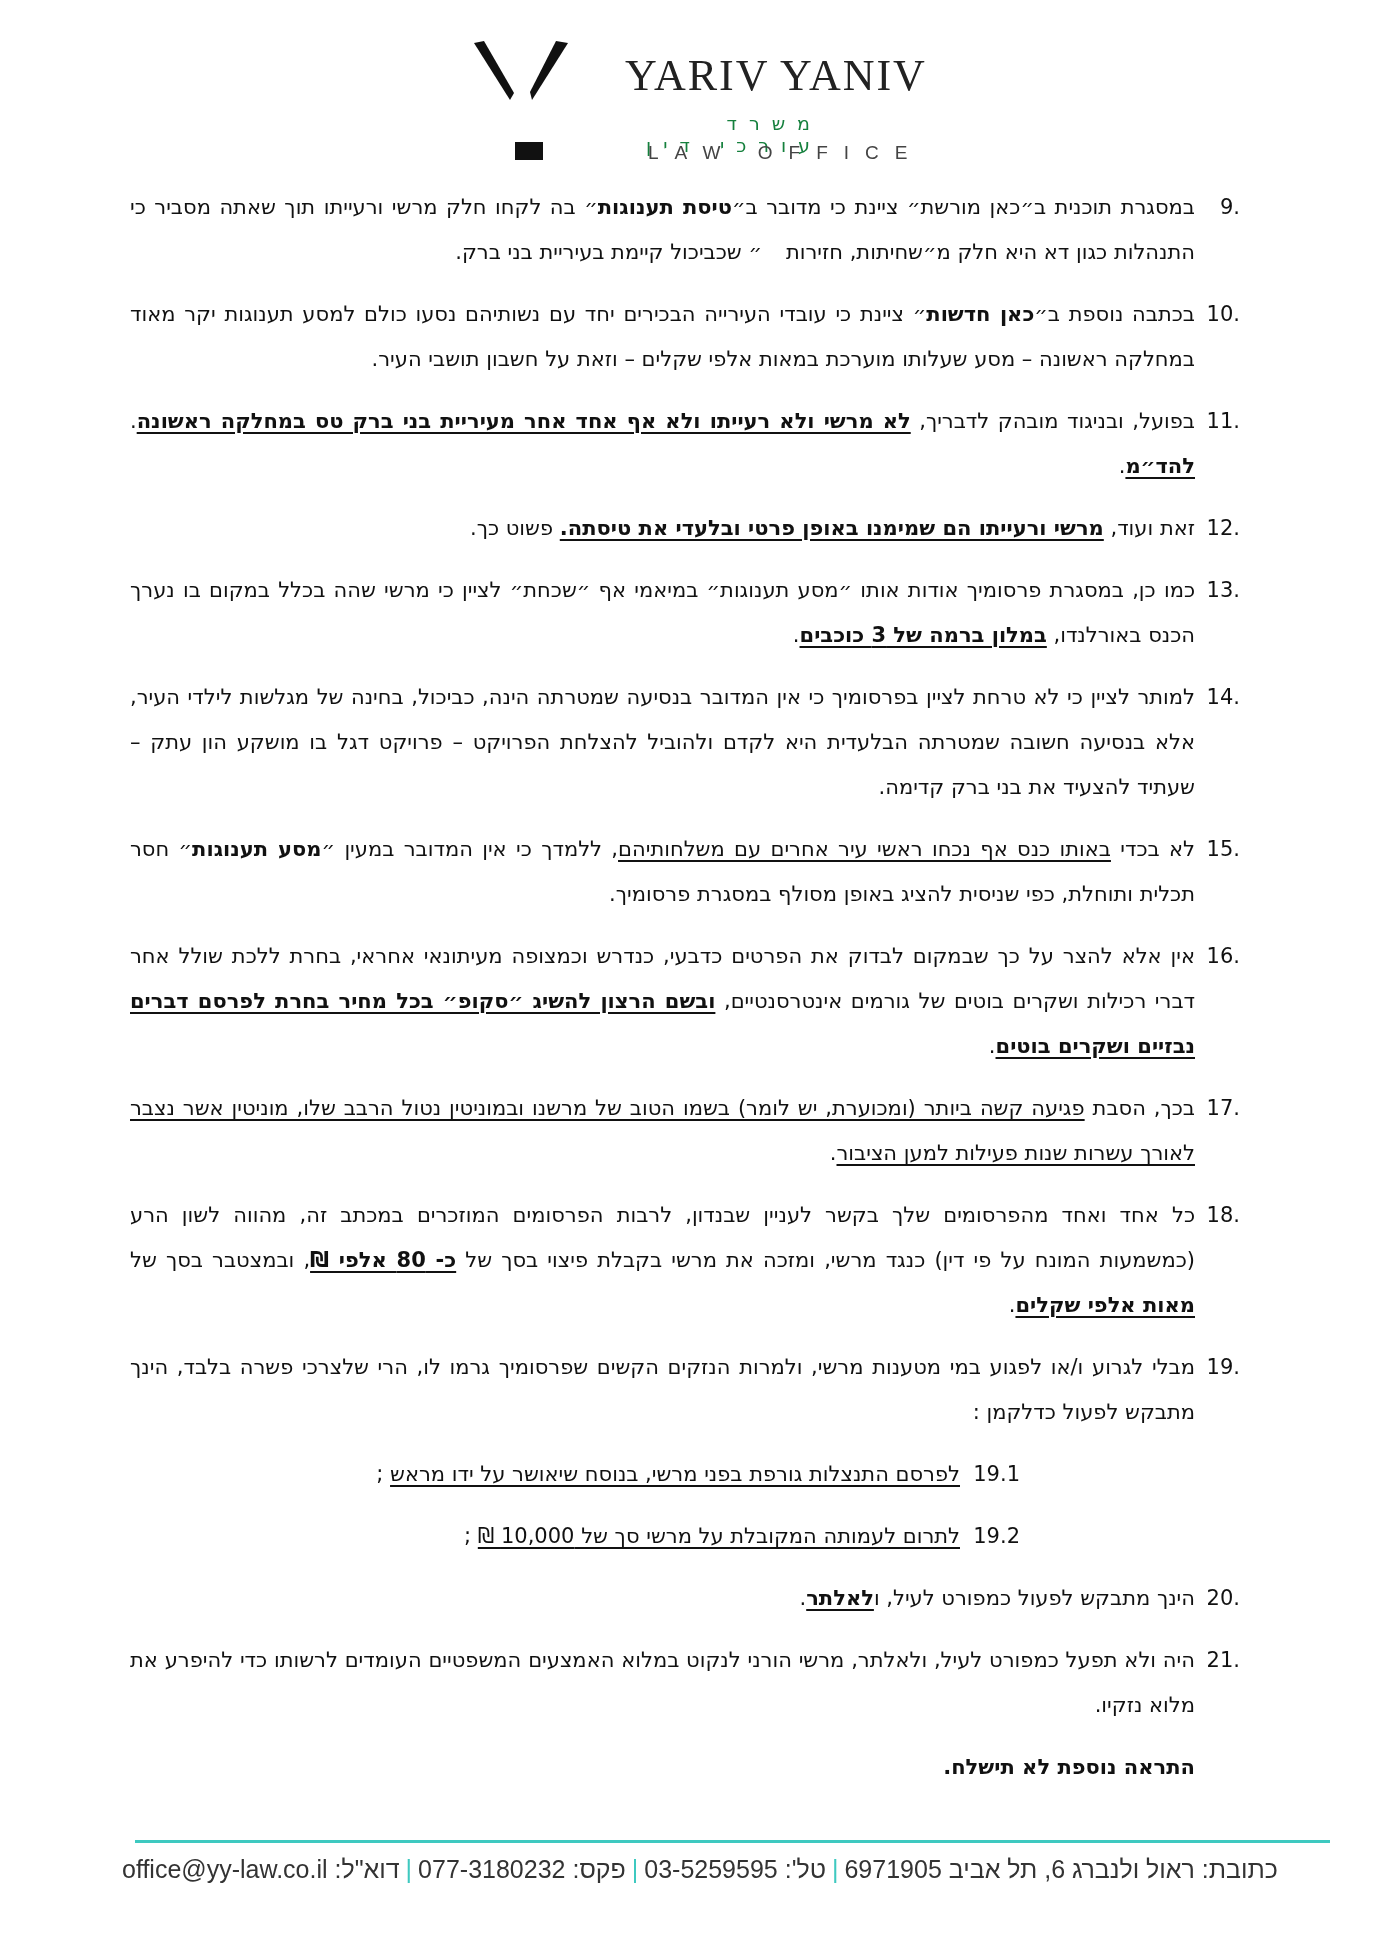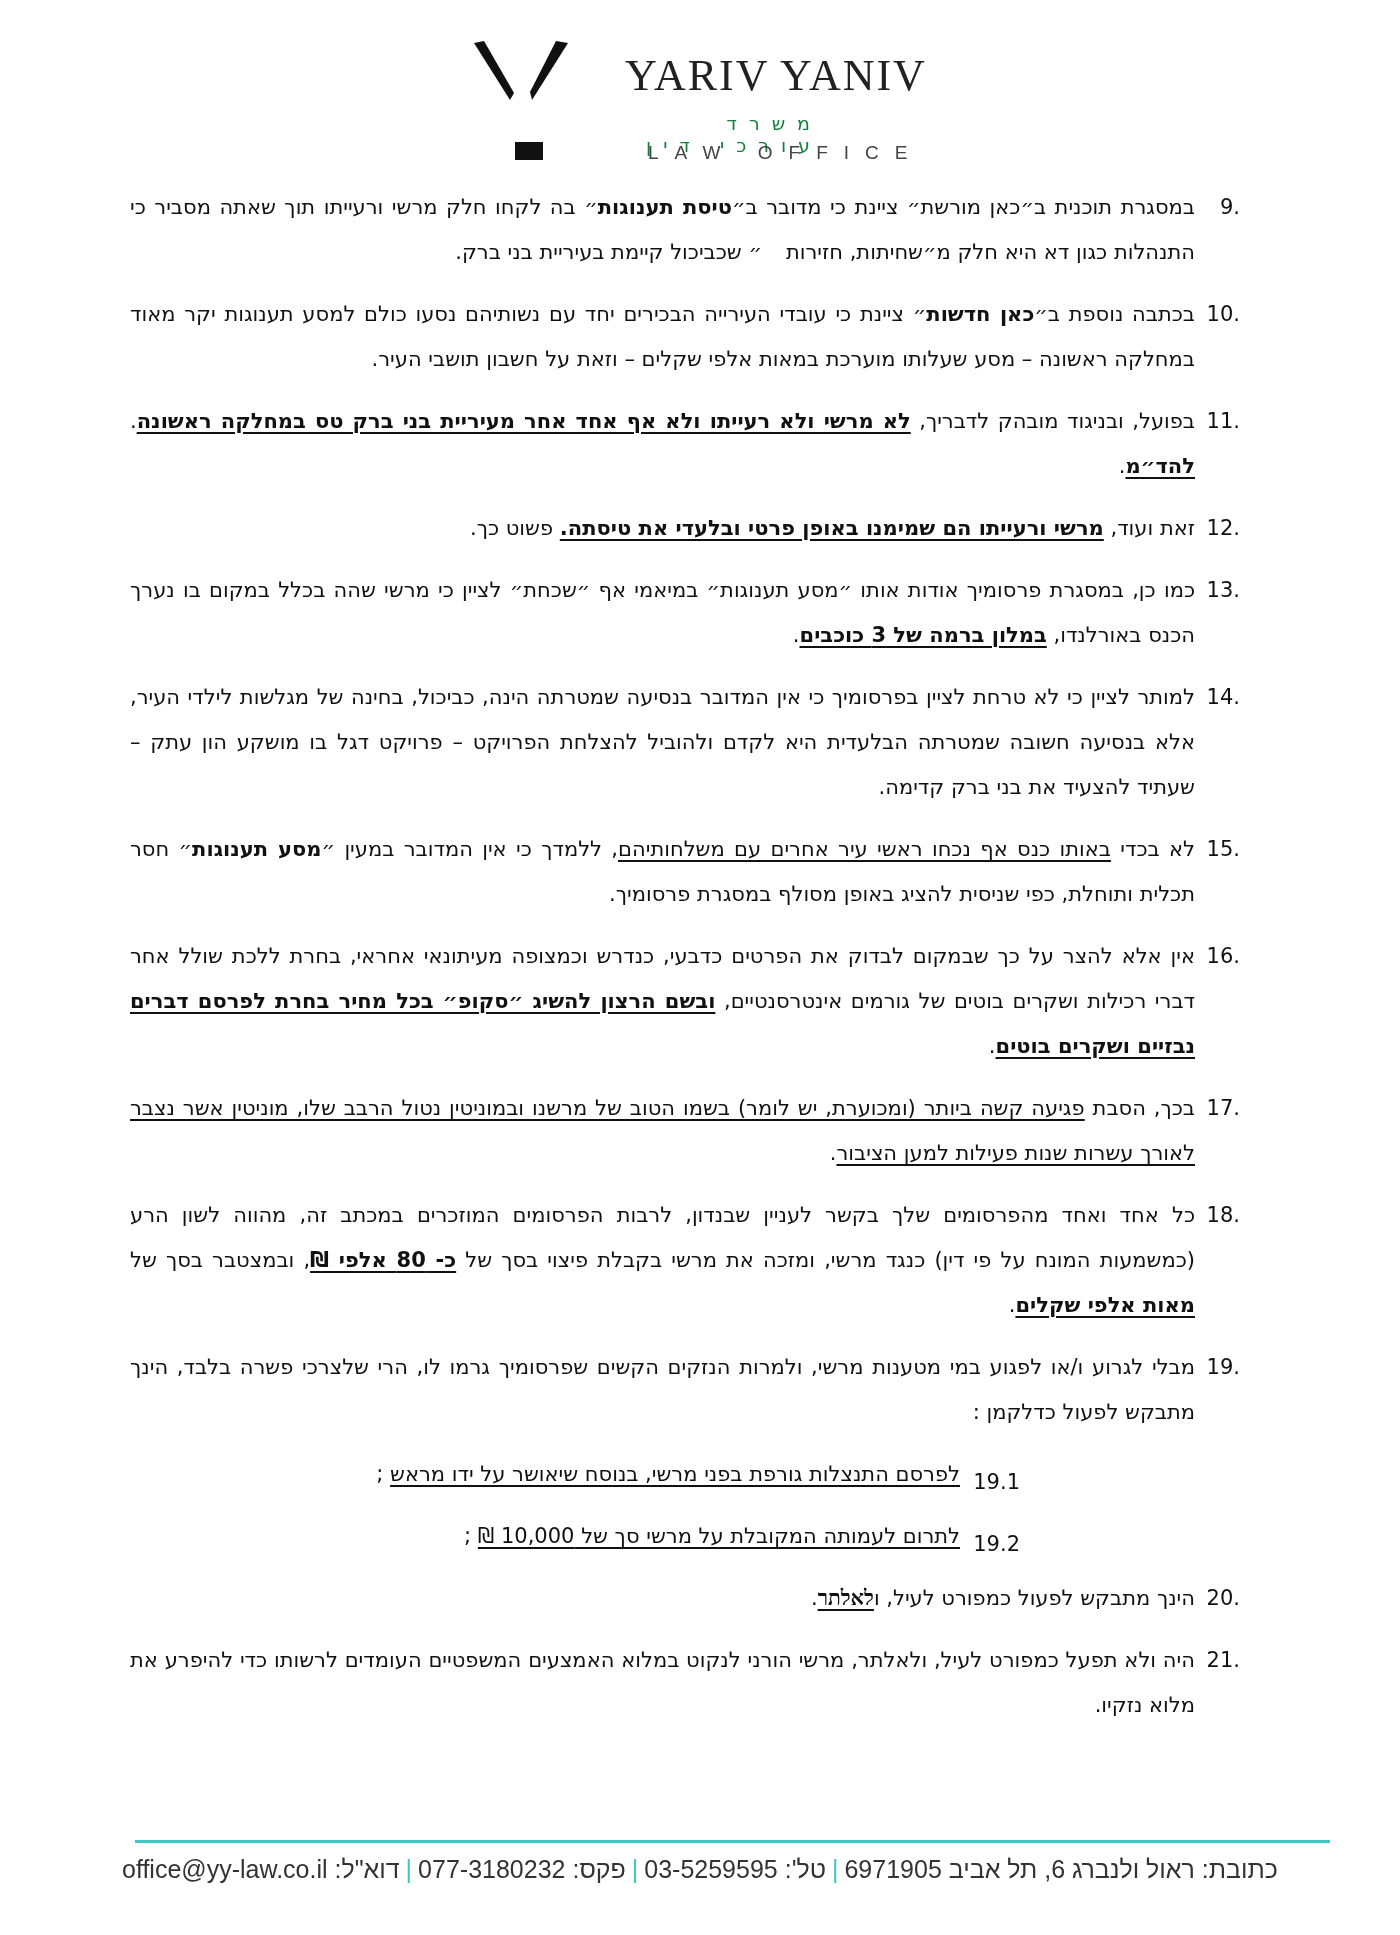--- a/index.html
+++ b/index.html
@@ -12,21 +12,21 @@
   .brand-he { position: absolute; left: 152px; top: 74px; width: 200px; text-align: right; direction: rtl;
               font-family: "DejaVu Sans", sans-serif; font-size: 19px; letter-spacing: 12px; color: #15803d; }
   .brand-en { position: absolute; left: 178px; top: 104px; font-family: "Liberation Sans", sans-serif;
               font-size: 19px; letter-spacing: 16px; color: #444; }
 
   .content { position: absolute; top: 185px; left: 130px; width: 1110px; direction: rtl; text-align: justify;
              font-family: "DejaVu Sans", sans-serif; font-size: 21px; line-height: 45px; }
   .item { position: relative; padding-right: 45px; margin-bottom: 17px; }
   .item .num { position: absolute; right: 0; top: 0; width: 42px; text-align: right; direction: ltr; }
   .sub { position: relative; padding-right: 280px; margin-bottom: 17px; }
-  .sub .num { position: absolute; right: 220px; top: 8px; width: 55px; text-align: right; direction: ltr; }
+  .sub .num { position: absolute; right: 220px; top: 0; width: 55px; text-align: right; direction: ltr; }
   .closing { padding-right: 45px; font-weight: bold; margin-top: 10px; }
 
   .footer-line { position: absolute; top: 1840px; left: 135px; width: 1195px; height: 3px; background: #3ec9c0; }
   .footer { position: absolute; top: 1855px; left: 122px; width: 1195px; direction: rtl; text-align: left;
             font-family: "Liberation Sans", sans-serif; font-size: 25px; color: #333; white-space: nowrap; }
   .footer .sep { color: #3ec9c0; margin: 0 6px; }
 </style>
 </head>
 <body>
 
@@ -53,21 +53,22 @@
       <div class="item"><span class="num">16.</span><span>אין אלא להצר על כך שבמקום לבדוק את הפרטים כדבעי, כנדרש וכמצופה מעיתונאי אחראי, בחרת ללכת שולל אחר דברי רכילות ושקרים בוטים של גורמים אינטרסנטיים, </span><span style="font-weight: bold; text-decoration: underline 2px; text-underline-offset: 4px;">ובשם הרצון להשיג ״סקופ״ בכל מחיר בחרת לפרסם דברים נבזיים ושקרים בוטים</span><span>.</span></div>
       <div class="item"><span class="num">17.</span><span>בכך, הסבת </span><span style="text-decoration: underline 2px; text-underline-offset: 4px;">פגיעה קשה ביותר (ומכוערת, יש לומר) בשמו הטוב של מרשנו ובמוניטין נטול הרבב שלו, מוניטין אשר נצבר לאורך עשרות שנות פעילות למען הציבור</span><span>.</span></div>
       <div class="item"><span class="num">18.</span><span>כל אחד ואחד מהפרסומים שלך בקשר לעניין שבנדון, לרבות הפרסומים המוזכרים במכתב זה, מהווה לשון הרע (כמשמעות המונח על פי דין) כנגד מרשי, ומזכה את מרשי בקבלת פיצוי בסך של </span><span style="font-weight: bold; text-decoration: underline 2px; text-underline-offset: 4px;">כ- 80 אלפי ₪</span><span>, ובמצטבר בסך של </span><span style="font-weight: bold; text-decoration: underline 2px; text-underline-offset: 4px;">מאות אלפי שקלים</span><span>.</span></div>
       <div class="item"><span class="num">19.</span><span>מבלי לגרוע ו/או לפגוע במי מטענות מרשי, ולמרות הנזקים הקשים שפרסומיך גרמו לו, הרי שלצרכי פשרה בלבד, הינך מתבקש לפעול כדלקמן :</span></div>
     </div>
   <div id="subitems">
       <div class="sub"><span class="num">19.1</span><span style="text-decoration: underline 2px; text-underline-offset: 4px; margin-top: 48px;">לפרסם התנצלות גורפת בפני מרשי, בנוסח שיאושר על ידו מראש</span><span> ;</span></div>
       <div class="sub"><span class="num">19.2</span><span style="text-decoration: underline 2px; text-underline-offset: 4px;">לתרום לעמותה המקובלת על מרשי סך של 10,000 ₪</span><span> ;</span></div>
     </div>
   <div id="items-after">
-      <div class="item"><span class="num">20.</span><span>הינך מתבקש לפעול כמפורט לעיל, ו</span><span style="font-weight: bold; text-decoration: underline 2px; text-underline-offset: 4px; font-family: Liberation Serif, serif;">לאלתר</span><span>.</span></div>
+      <div class="item"><span class="num">20.</span><span>הינך מתבקש לפעול כמפורט לעיל, ו</span><span style="font-weight: bold; text-decoration: underline 2px; text-underline-offset: 4px;">לאלתר</span><span>.</span></div>
       <div class="item"><span class="num">21.</span><span>היה ולא תפעל כמפורט לעיל, ולאלתר, מרשי הורני לנקוט במלוא האמצעים המשפטיים העומדים לרשותו כדי להיפרע את מלוא נזקיו.</span></div>
     </div>
+  <div class="closing">התראה נוספת לא תישלח.</div>
 </div>
 
 <div class="footer-line"></div>
 <div class="footer">
   <span>כתובת: ראול ולנברג 6, תל אביב 6971905</span><span class="sep">|</span><span>טל': 03-5259595</span><span class="sep">|</span><span>פקס: 077-3180232</span><span class="sep">|</span><span>דוא"ל: office@yy-law.co.il</span>
 </div>
 
 </body></html>

